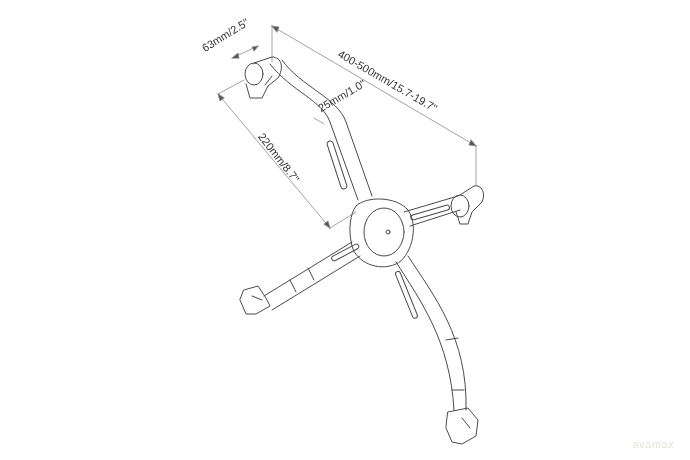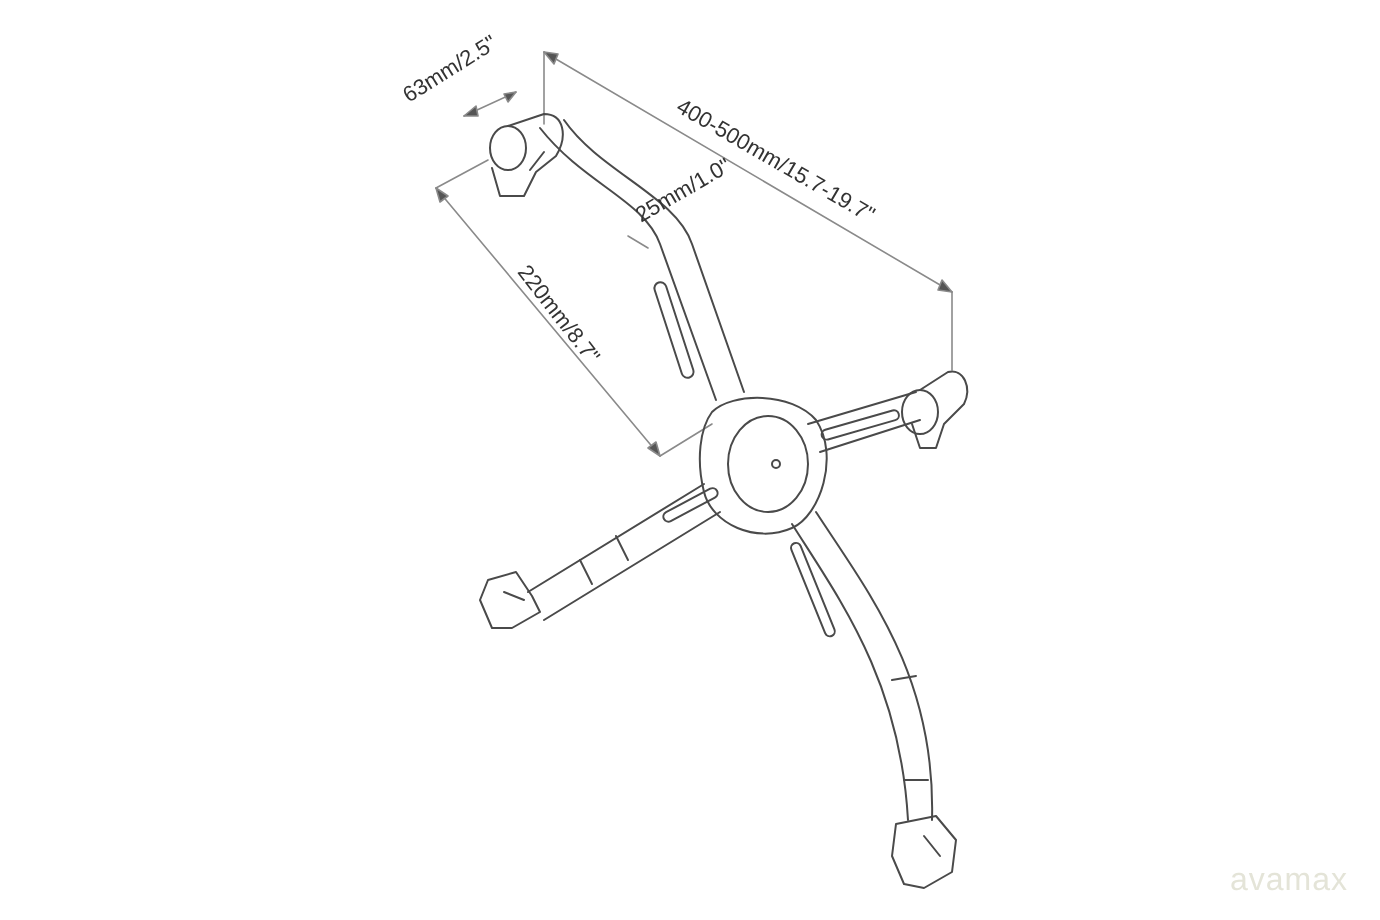--- a/index.html
+++ b/index.html
@@ -1,19 +1,19 @@
 <!DOCTYPE html>
 <html><head>
   <meta charset="utf-8">
   <style>
     html, body { margin: 0; padding: 0; background: #ffffff; }
     body { width: 690px; height: 460px; position: relative; overflow: hidden; font-family: "Liberation Sans", sans-serif; }
     .canvas { position: absolute; left: 0; top: 0; width: 690px; height: 460px; }
     .dim-label { position: absolute; font-family: "Liberation Sans", sans-serif; font-size: 11px; color: #333; white-space: nowrap; transform-origin: left bottom; }
-    .watermark { position: absolute; right: 16px; bottom: 10px; font-size: 16px; color: #e4e4d8; letter-spacing: 0.5px; font-family: "Liberation Sans", sans-serif; }
+    .watermark { position: absolute; right: 16px; bottom: 10px; font-size: 11px; color: #e4e4d8; letter-spacing: 0.5px; font-family: "Liberation Sans", sans-serif; }
   </style>
 </head>
 <body>
 
 <svg class="canvas" viewBox="0 0 690 460" xmlns="http://www.w3.org/2000/svg">
   <g fill="none" stroke="#555" stroke-width="1" stroke-linejoin="round" stroke-linecap="round">
 
     <g stroke="#8a8a8a" stroke-width="0.8">
 
       <line x1="232" y1="58" x2="258" y2="46"></line>

